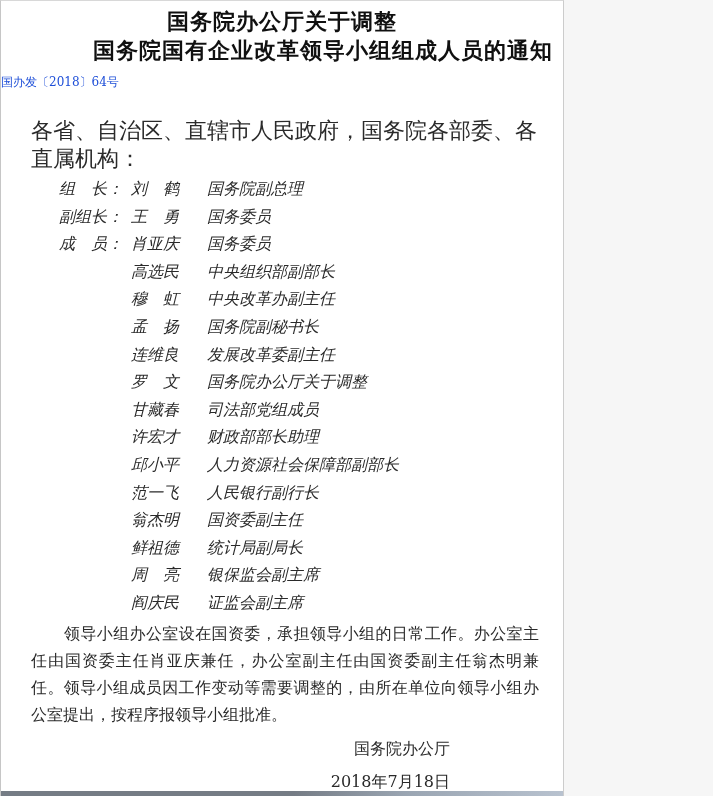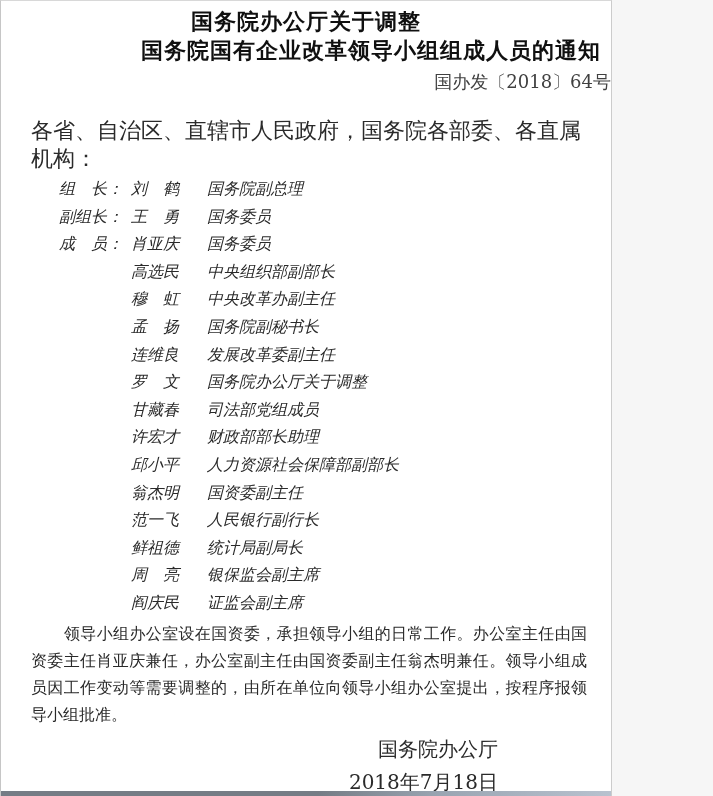--- a/index.html
+++ b/index.html
@@ -5,43 +5,43 @@
   html,body{margin:0;padding:0;}
   body{
     width:713px;height:796px;
     background:#f6f6f6;
     font-family:"DejaVu Serif","Liberation Serif",serif;
     color:#2a2a2a;
   }
   .page{
     box-sizing:border-box;
     position:relative;
-    width:612px;height:796px;
+    width:564px;height:796px;
     margin:0;
     background:#ffffff;
     border-top:1px solid #d8d8d8;
     border-left:1px solid #c6c6c6;
     border-right:1px solid #cccccc;
     overflow:hidden;
   }
   .title{
     margin:6px 10px 0 10px;
     text-align:center;
     font-weight:bold;
     font-size:22px;
     line-height:29px;
     color:#101010;
     letter-spacing:1px;
   }
   .docnum{
     margin-top:6px;
-    text-align:right;
-    font-size:18px;
+    text-align:left;
+    font-size:12px;
     line-height:22px;
-    color:#404040;
+    color:#1d4ed8;
   }
   .salutation{
     margin:24px 24px 0 30px;
     font-size:22px;
     line-height:28px;
   }
   .para{
     margin:0 24px 0 30px;
     font-size:16px;
     line-height:28px;
@@ -59,21 +59,21 @@
     height:27.6px;
     white-space:pre;
   }
   .roster-row .role{width:72px;}
   .roster-row .name{width:76px;}
   .roster-row .rtitle{flex:1;}
   .closing{margin-top:3px;line-height:27px;}
   .sigblock{
     text-align:right;
     padding-right:113px;
-    font-size:20px;
+    font-size:16px;
   }
   .sig{margin-top:9px;line-height:24px;}
   .sigdate{margin-top:9px;line-height:24px;}
   .bottom-bar{
     position:absolute;
     left:0;bottom:0;
     width:100%;height:5px;
     background:linear-gradient(to right,#757c85 0%,#757c85 52%,#9aa5b2 72%,#b8c2cf 100%);
   }
 </style>
@@ -95,22 +95,22 @@
       <div class="roster-row"><span class="role">副组长：</span><span class="name">王　勇</span><span class="rtitle">国务委员</span></div>
       <div class="roster-row"><span class="role">成　员：</span><span class="name">肖亚庆</span><span class="rtitle">国务委员</span></div>
       <div class="roster-row"><span class="role"></span><span class="name">高选民</span><span class="rtitle">中央组织部副部长</span></div>
       <div class="roster-row"><span class="role"></span><span class="name">穆　虹</span><span class="rtitle">中央改革办副主任</span></div>
       <div class="roster-row"><span class="role"></span><span class="name">孟　扬</span><span class="rtitle">国务院副秘书长</span></div>
       <div class="roster-row"><span class="role"></span><span class="name">连维良</span><span class="rtitle">发展改革委副主任</span></div>
       <div class="roster-row"><span class="role"></span><span class="name">罗　文</span><span class="rtitle">国务院办公厅关于调整</span></div>
       <div class="roster-row"><span class="role"></span><span class="name">甘藏春</span><span class="rtitle">司法部党组成员</span></div>
       <div class="roster-row"><span class="role"></span><span class="name">许宏才</span><span class="rtitle">财政部部长助理</span></div>
       <div class="roster-row"><span class="role"></span><span class="name">邱小平</span><span class="rtitle">人力资源社会保障部副部长</span></div>
+      <div class="roster-row"><span class="role"></span><span class="name">范一飞</span><span class="rtitle">人民银行副行长</span></div>
       <div class="roster-row"><span class="role"></span><span class="name">翁杰明</span><span class="rtitle">国资委副主任</span></div>
-      <div class="roster-row"><span class="role"></span><span class="name">范一飞</span><span class="rtitle">人民银行副行长</span></div>
       <div class="roster-row"><span class="role"></span><span class="name">鲜祖德</span><span class="rtitle">统计局副局长</span></div>
       <div class="roster-row"><span class="role"></span><span class="name">周　亮</span><span class="rtitle">银保监会副主席</span></div>
       <div class="roster-row"><span class="role"></span><span class="name">阎庆民</span><span class="rtitle">证监会副主席</span></div>
     </div>
 
   <div class="para closing">领导小组办公室设在国资委，承担领导小组的日常工作。办公室主任由国资委主任肖亚庆兼任，办公室副主任由国资委副主任翁杰明兼任。领导小组成员因工作变动等需要调整的，由所在单位向领导小组办公室提出，按程序报领导小组批准。</div>
 
   <div class="sigblock">
     <div class="sig">国务院办公厅</div>
     <div class="sigdate">2018年7月18日</div>

